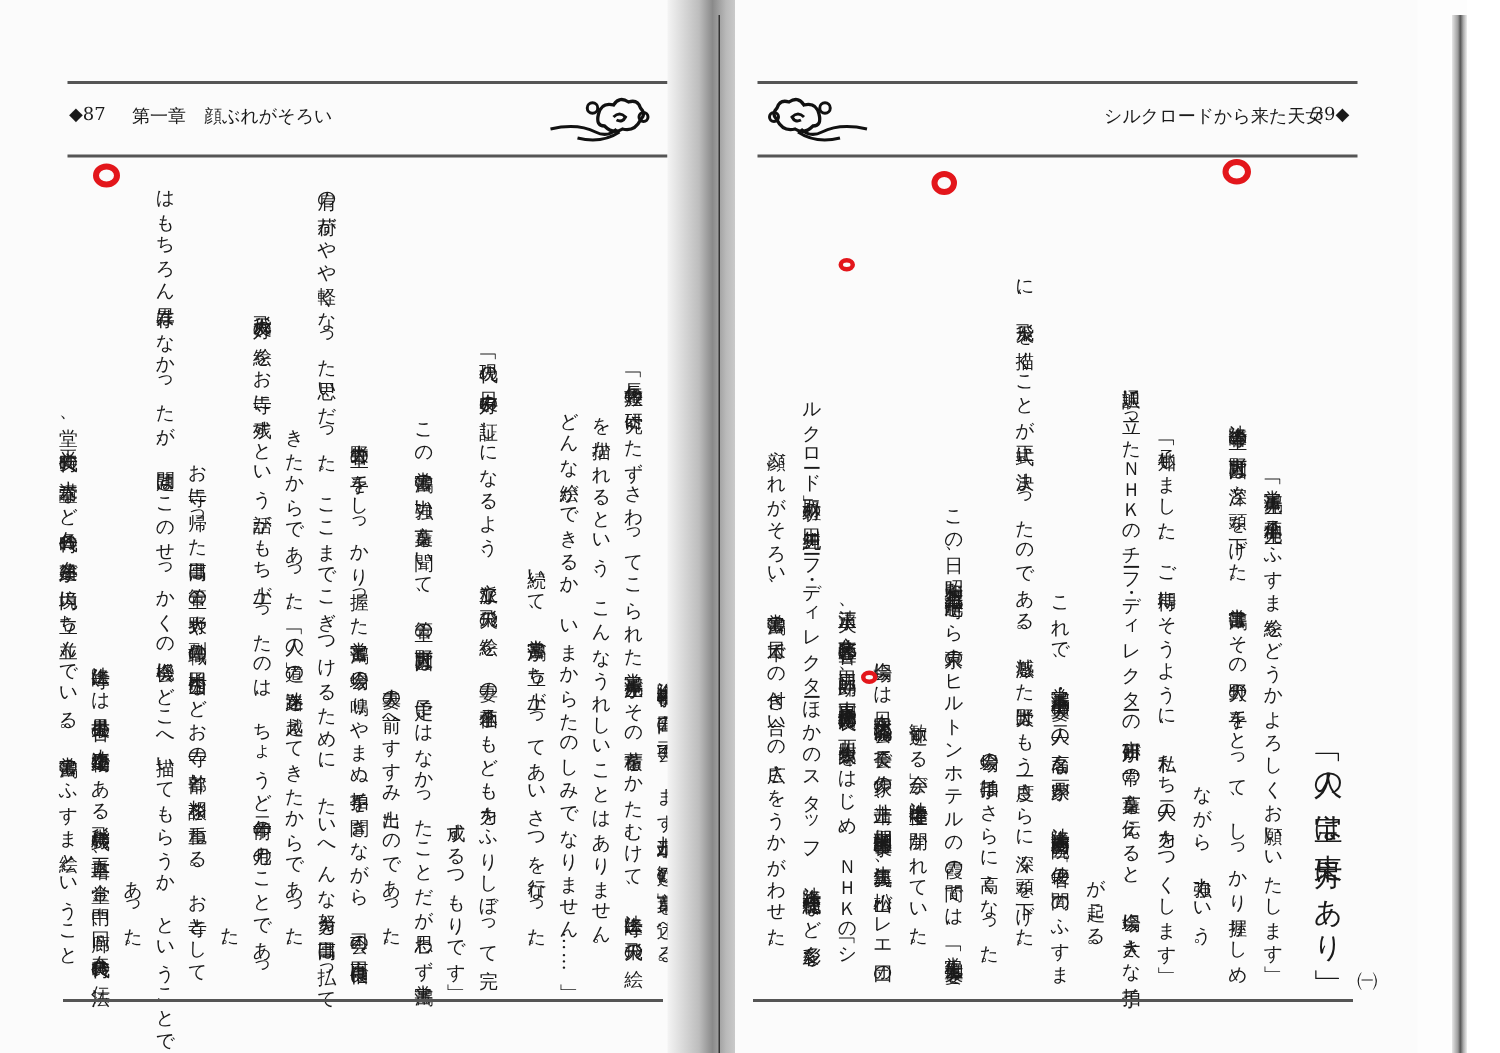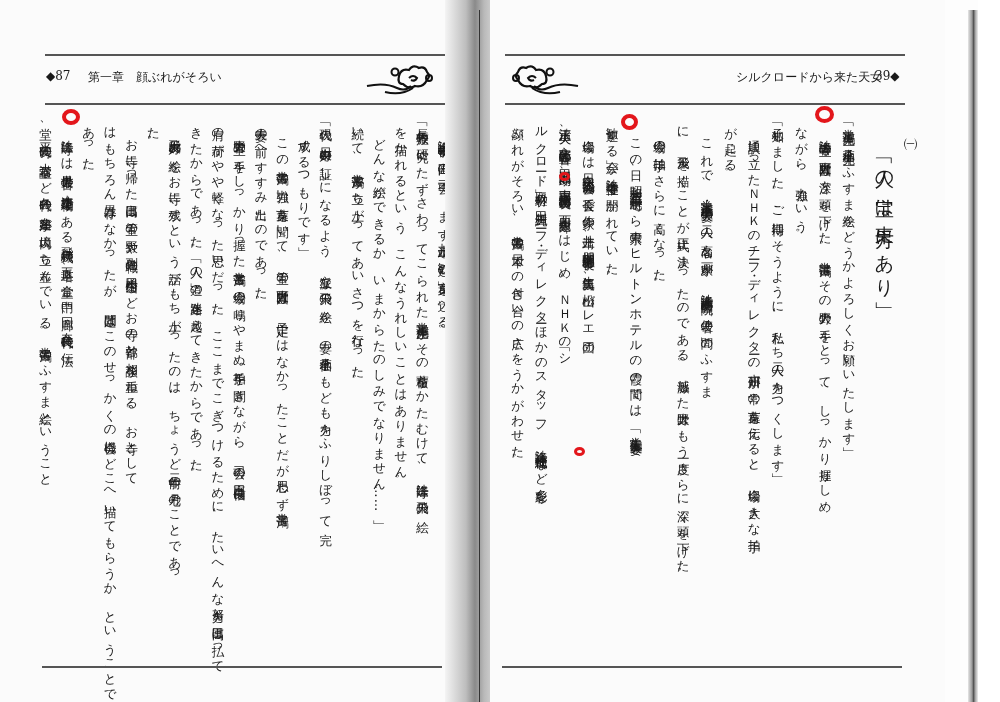--- a/index.html
+++ b/index.html
@@ -1,17 +1,17 @@
 <!DOCTYPE html>
 <html><head>
 <meta charset="utf-8">
 <style>
   html,body{margin:0;padding:0;}
   body{width:1000px;height:702px;background:#fdfdfd;position:relative;overflow:hidden;font-family:"DejaVu Serif","Liberation Serif",serif;color:#1a1a1a;}
-  .spread{position:absolute;inset:0;}
+  .spread{position:absolute;inset:0;text-align:right;}
   .page{position:absolute;top:0;height:702px;background:#fbfbfb;}
   .page-left{left:0;width:470px;}
   .page-right{left:490px;width:455px;}
   .gutter{position:absolute;left:445px;top:0;width:60px;height:702px;
     background:linear-gradient(to right,#f4f4f4 0%,#bdbdbd 35%,#8a8a8a 50%,#b9b9b9 65%,#f2f2f2 100%);}
   .gutter-line{position:absolute;left:479px;top:10px;width:1px;height:692px;background:#333;}
   .edge{position:absolute;left:968px;top:10px;width:10px;height:692px;
     background:linear-gradient(to right,#e6e6e6,#9a9a9a 40%,#555 55%,#aaa 75%,#eee);}
   .edge-bg{position:absolute;left:978px;top:0;width:22px;height:702px;background:#fff;}
   .rule{position:absolute;height:2px;background:#555;}

